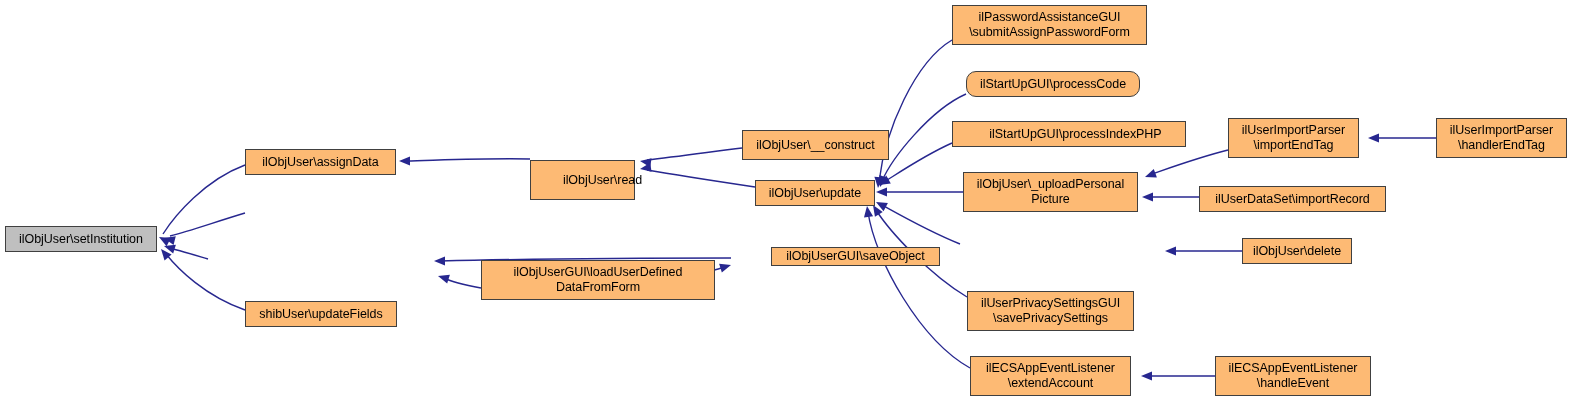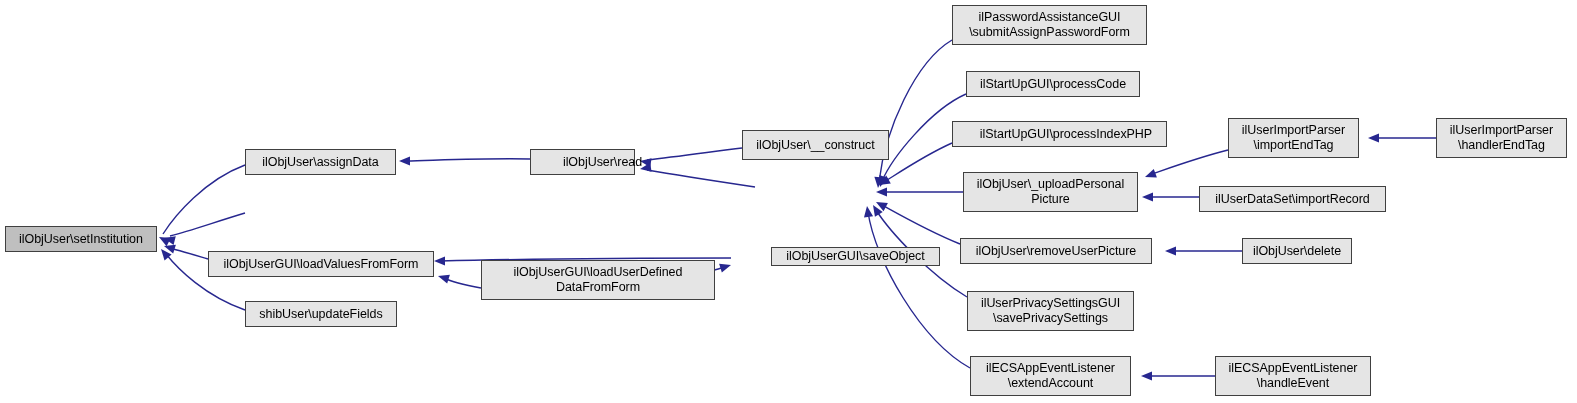--- a/index.html
+++ b/index.html
@@ -20,21 +20,21 @@
     left: 0;
     top: 0;
     width: 1577px;
     height: 403px;
     pointer-events: none;
   }
   .node {
     position: absolute;
     box-sizing: border-box;
     border: 1px solid #404040;
-    background: #e5e5e5;
+    background: #fdba74;
     color: #000000;
     font-size: 12.5px;
     line-height: 15px;
     display: flex;
     align-items: center;
     justify-content: center;
     text-align: center;
     white-space: pre-line;
     letter-spacing: -0.05px;
     z-index: 2;
@@ -89,34 +89,33 @@
       <polygon points="0,0 -11,-4.6 -11,4.6" fill="#27278f" transform="translate(1142,197) rotate(180)"></polygon>
       <path d="M1242,251 C1220,251 1195,251 1172,251" fill="none" stroke="#27278f" stroke-width="1.4"></path>
       <polygon points="0,0 -11,-4.6 -11,4.6" fill="#27278f" transform="translate(1165,251) rotate(180)"></polygon>
       <path d="M1436,138 C1415,138 1395,138 1375,138" fill="none" stroke="#27278f" stroke-width="1.4"></path>
       <polygon points="0,0 -11,-4.6 -11,4.6" fill="#27278f" transform="translate(1368,138) rotate(180)"></polygon>
       <path d="M1215,376 C1190,376 1165,376 1148,376" fill="none" stroke="#27278f" stroke-width="1.4"></path>
       <polygon points="0,0 -11,-4.6 -11,4.6" fill="#27278f" transform="translate(1141,376) rotate(180)"></polygon>
     </svg>
 <div class="node" style="left: 245px; top: 149px; width: 151px; height: 26px;">ilObjUser\assignData</div>
     <div class="node root" style="left: 5px; top: 226px; width: 152px; height: 26px;">ilObjUser\setInstitution</div>
-    <div class="node" style="left: 208px; top: 251px; width: 226px; height: 26px;">ilObjUserGUI\loadValuesFromForm</div>
     <div class="node" style="left: 245px; top: 301px; width: 152px; height: 26px;">shibUser\updateFields</div>
-    <div class="node" style="left: 530px; top: 149px; width: 105px; height: 26px; padding-left: 40px;">ilObjUser\read</div>
+    <div class="node" style="left: 530px; top: 160px; width: 105px; height: 40px; padding-left: 40px;">ilObjUser\read</div>
     <div class="node" style="left: 481px; top: 260px; width: 234px; height: 40px;">ilObjUserGUI\loadUserDefined
 DataFromForm</div>
     <div class="node" style="left: 742px; top: 130px; width: 147px; height: 30px;">ilObjUser\__construct</div>
+    <div class="node" style="left: 755px; top: 180px; width: 120px; height: 26px;">ilObjUser\update</div>
     <div class="node" style="left: 731px; top: 247px; width: 169px; height: 19px; margin-left: 40px;">ilObjUserGUI\saveObject</div>
     <div class="node" style="left: 952px; top: 5px; width: 195px; height: 40px;">ilPasswordAssistanceGUI
 \submitAssignPasswordForm</div>
-    <div class="node" style="left: 966px; top: 71px; width: 174px; height: 26px;">ilStartUpGUI\processCode</div>
-    <div class="node" style="left: 952px; top: 121px; width: 215px; height: 26px; padding-left: 13px;">ilStartUpGUI\processIndexPHP</div>
+    <div class="node" style="left: 966px; top: 71px; width: 174px; height: 26px; border-radius: 10px;">ilStartUpGUI\processCode</div>
+    <div class="node" style="left: 952px; top: 121px; width: 234px; height: 26px; padding-left: 13px;">ilStartUpGUI\processIndexPHP</div>
     <div class="node" style="left: 963px; top: 172px; width: 175px; height: 40px;">ilObjUser\_uploadPersonal
 Picture</div>
-    <div class="node" style="left: 960px; top: 238px; width: 192px; height: 26px;">ilObjUser\removeUserPicture</div>
     <div class="node" style="left: 967px; top: 291px; width: 167px; height: 40px;">ilUserPrivacySettingsGUI
 \savePrivacySettings</div>
     <div class="node" style="left: 970px; top: 356px; width: 161px; height: 40px;">ilECSAppEventListener
 \extendAccount</div>
     <div class="node" style="left: 1228px; top: 118px; width: 131px; height: 40px;">ilUserImportParser
 \importEndTag</div>
     <div class="node" style="left: 1199px; top: 186px; width: 187px; height: 26px;">ilUserDataSet\importRecord</div>
     <div class="node" style="left: 1242px; top: 238px; width: 110px; height: 26px;">ilObjUser\delete</div>
     <div class="node" style="left: 1436px; top: 118px; width: 131px; height: 40px;">ilUserImportParser
 \handlerEndTag</div>

